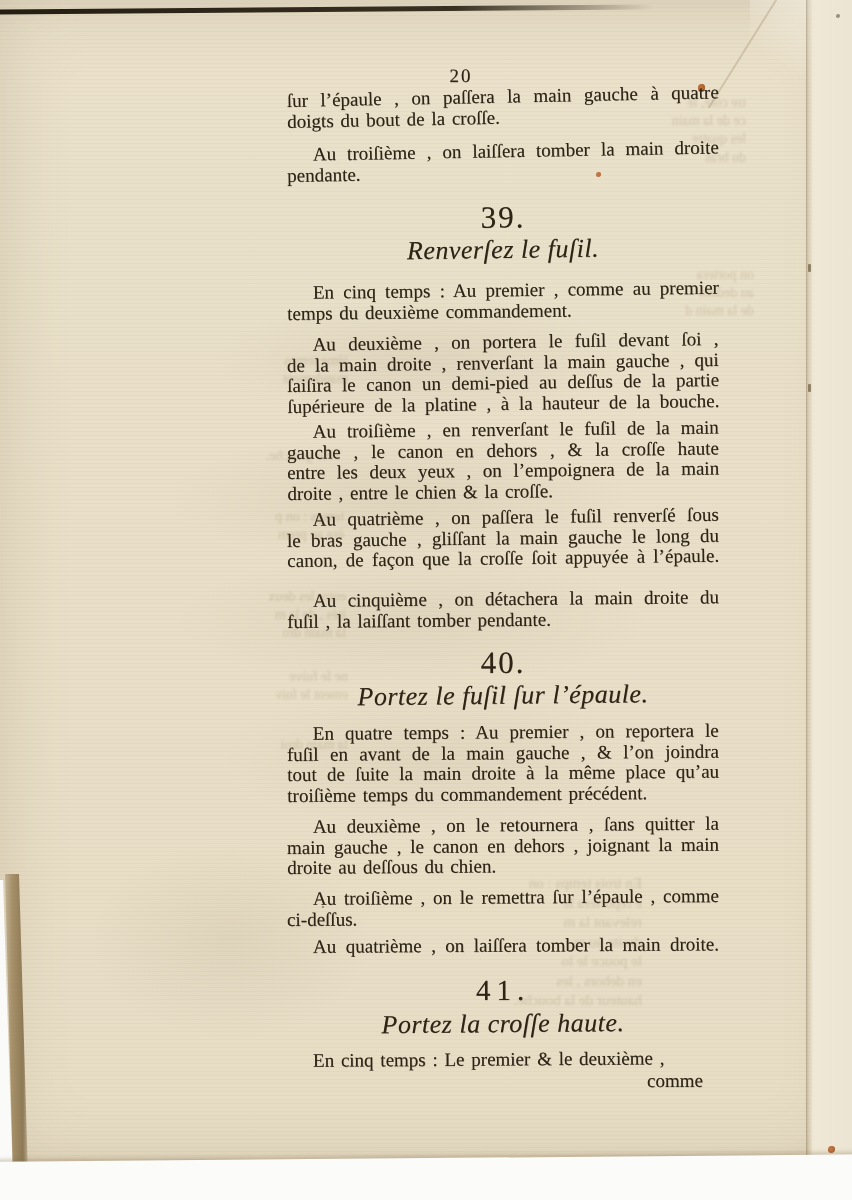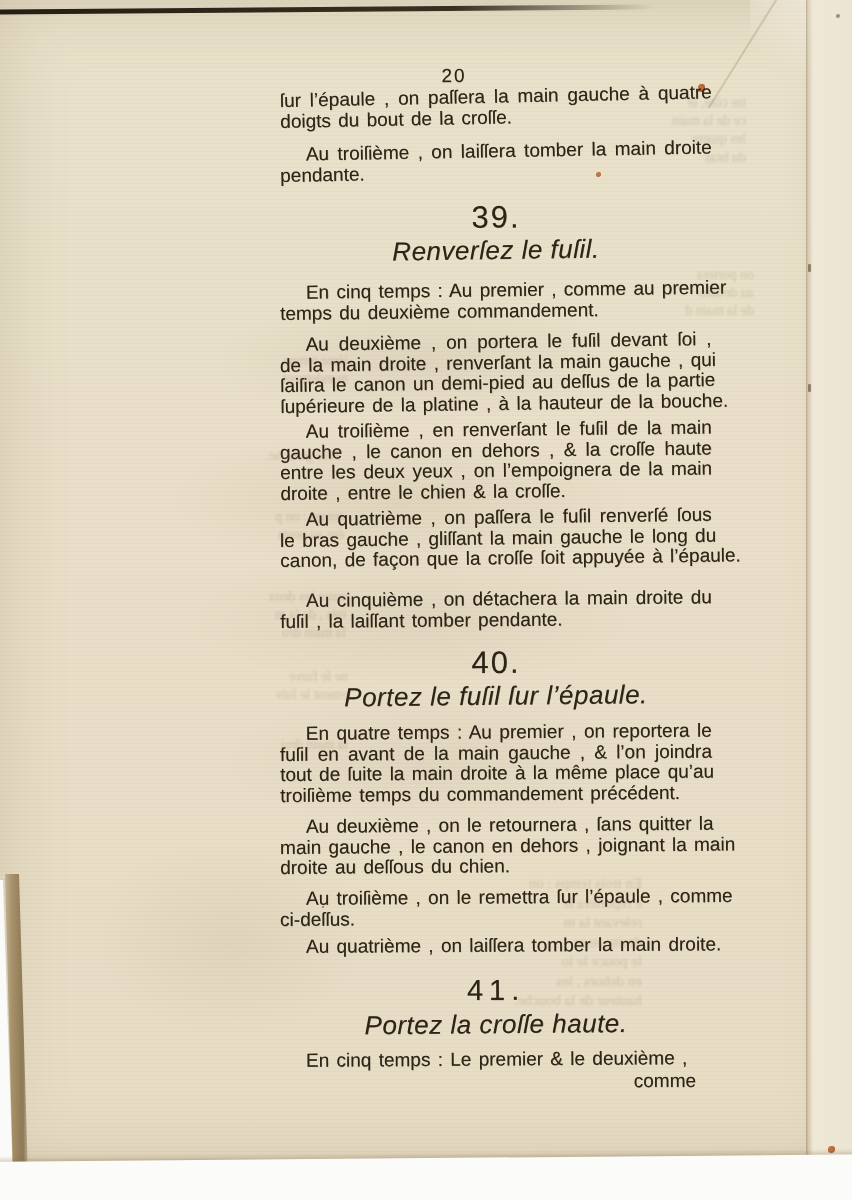--- a/index.html
+++ b/index.html
@@ -14,22 +14,22 @@
       radial-gradient(ellipse 340px 95px at 410px 620px, rgba(115,95,62,.08), rgba(115,95,62,0) 70%),
       radial-gradient(ellipse 300px 100px at 430px 760px, rgba(115,95,62,.07), rgba(115,95,62,0) 70%),
       radial-gradient(ellipse 200px 140px at 230px 940px, rgba(120,98,65,.08), rgba(120,98,65,0) 70%),
       repeating-linear-gradient(0deg, rgba(115,95,60,.045) 0 1px, rgba(0,0,0,0) 1px 4px),
       linear-gradient(180deg,#eae1cb 0%,#e9dfc8 55%,#e7ddc5 100%);
     box-shadow:inset 0 0 70px rgba(125,105,70,.20), inset -25px 0 45px -18px rgba(125,105,70,.14);
   }
 
   
   .textblock{
-    position:absolute;left:280px;top:64px;width:432px;
-    font-family:Liberation Sans, sans-serif;
+    position:absolute;left:287px;top:64px;width:432px;
+    font-family:Liberation Serif, serif;
     color:#2e2416;
     text-shadow:.3px .3px .4px rgba(46,36,22,.45);
   }
   .block{transform-origin:0 50%;}
   .line{height:20.5px;line-height:20.5px;font-size:19px;white-space:nowrap;word-spacing:2px;}
   .line.j{text-align:justify;text-align-last:justify;}
   .ind{padding-left:26px;}
   .pnum{height:24px;line-height:24px;font-size:19px;letter-spacing:2px;text-align:center;
         transform:translateX(-42px) rotate(-0.5deg);}
   .secnum{text-align:center;font-size:31px;line-height:34px;letter-spacing:2px;}

